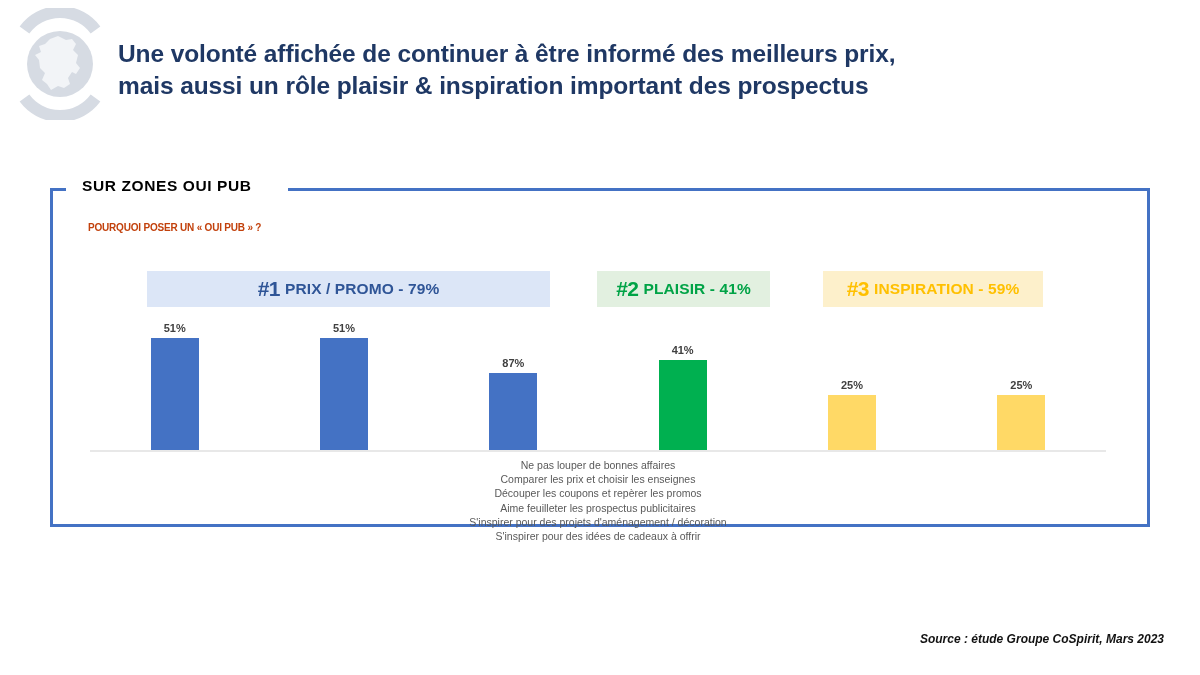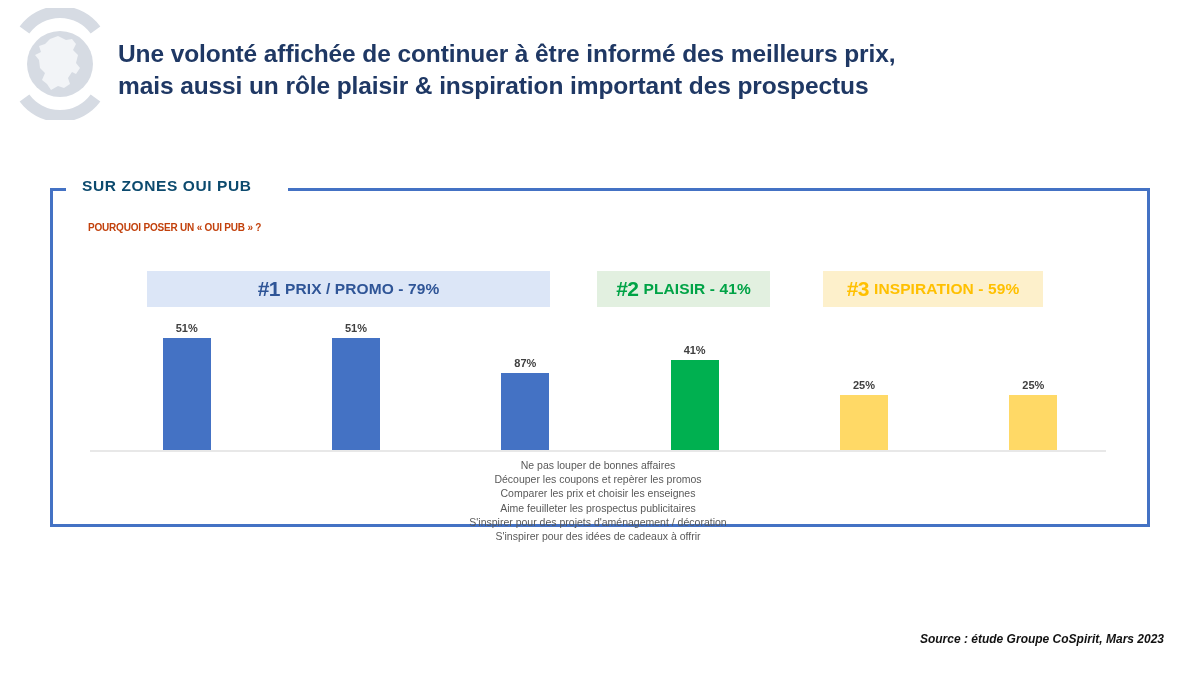--- a/index.html
+++ b/index.html
@@ -35,21 +35,21 @@
     border:3px solid #4472c4;
     box-sizing:border-box;
   }
   
   .panel-legend-mask{
     position:absolute;left:16px;top:-12px;height:22px;width:222px;
     background:#ffffff;
   }
   .panel-legend{
     position:absolute;left:28px;top:-13px;
-    color:#0c4a6e;font-size:15.5px;font-weight:bold;letter-spacing:0.6px;
+    color:#000000;font-size:15.5px;font-weight:bold;letter-spacing:0.6px;
     background:#ffffff;padding:0 8px 0 4px;line-height:22px;
   }
 
   .panel-subtitle{
     position:absolute;left:38px;top:34px;
     color:#c2410c;font-size:10px;font-weight:bold;letter-spacing:-0.2px;
   }
 
   
   .banner{
@@ -61,21 +61,21 @@
   .banner .lbl{letter-spacing:0.1px;}
   .banner.b1{left:97px;width:403px;background:#dce6f7;color:#2f5597;}
   .banner.b2{left:547px;width:173px;background:#e2f0e0;color:#00a346;}
   .banner.b3{left:773px;width:220px;background:#fdf0cb;color:#ffc000;}
 
   
   .chart{
     position:absolute;left:40px;top:130px;width:1016px;height:160px;
   }
   .plot{
-    position:absolute;left:12px;top:0;width:100%;height:132px;
+    position:absolute;left:0;top:0;width:100%;height:132px;
     display:flex;align-items:flex-end;
   }
   .axis{
     position:absolute;left:0;top:132px;width:100%;height:2px;background:#e8e8e8;
   }
   .col{
     flex:1 1 0;height:100%;position:relative;
     display:flex;flex-direction:column;justify-content:flex-end;align-items:center;
   }
   .bar-val{
@@ -173,22 +173,22 @@
       <div class="col">
         <div class="bar-val" style="bottom: 59px;">25%</div>
         <div class="bar yellow" style="height: 55px; background: rgb(255, 217, 102);"></div>
       </div>
     </div>
 
     <div class="axis"></div>
 
     <div class="xlabels">
       <div class="xlabel">Ne pas louper de bonnes affaires</div>
+      <div class="xlabel">Comparer les prix et choisir les enseignes</div>
       <div class="xlabel">Découper les coupons et repèrer les promos</div>
-      <div class="xlabel">Comparer les prix et choisir les enseignes</div>
       <div class="xlabel">Aime feuilleter les prospectus publicitaires</div>
       <div class="xlabel">S'inspirer pour des projets d'aménagement  / décoration</div>
       <div class="xlabel">S'inspirer pour des idées de cadeaux à offrir</div>
     </div>
   </div>
 </div>
 
 <div class="source">Source : étude Groupe CoSpirit, Mars 2023</div>
 
 </body></html>

